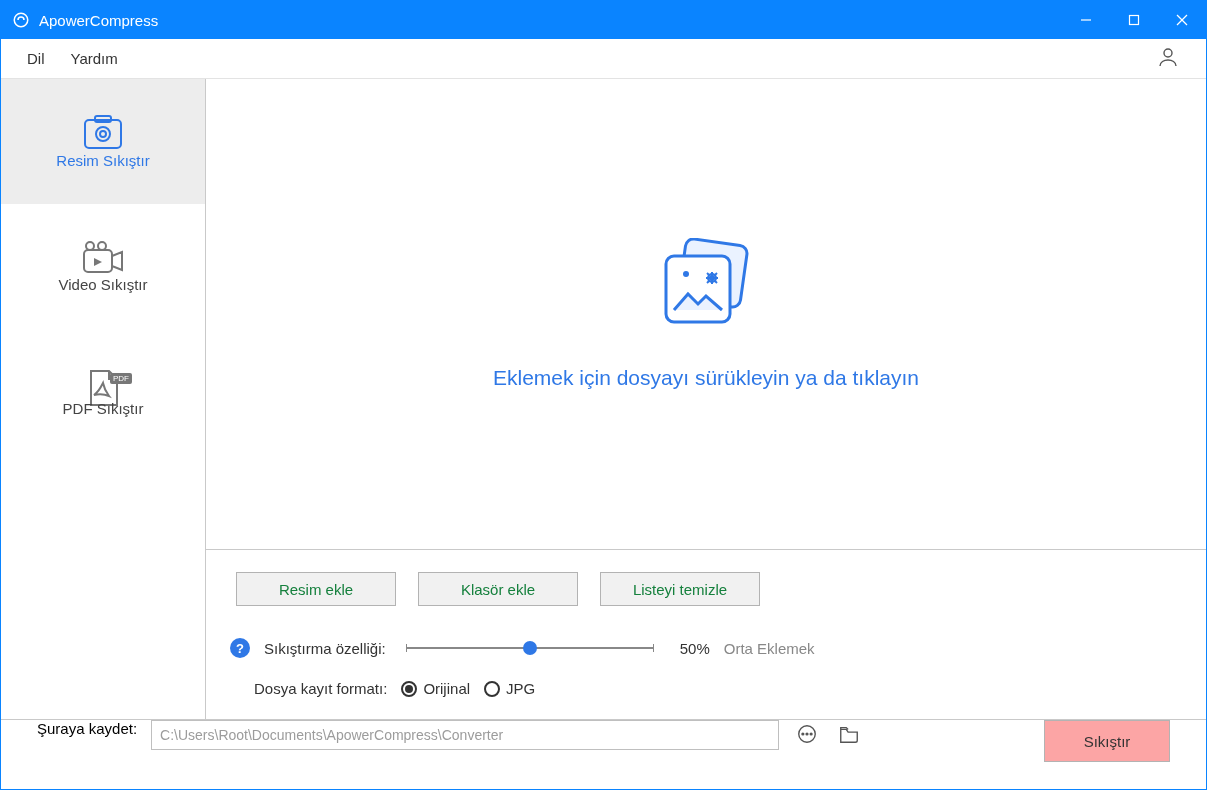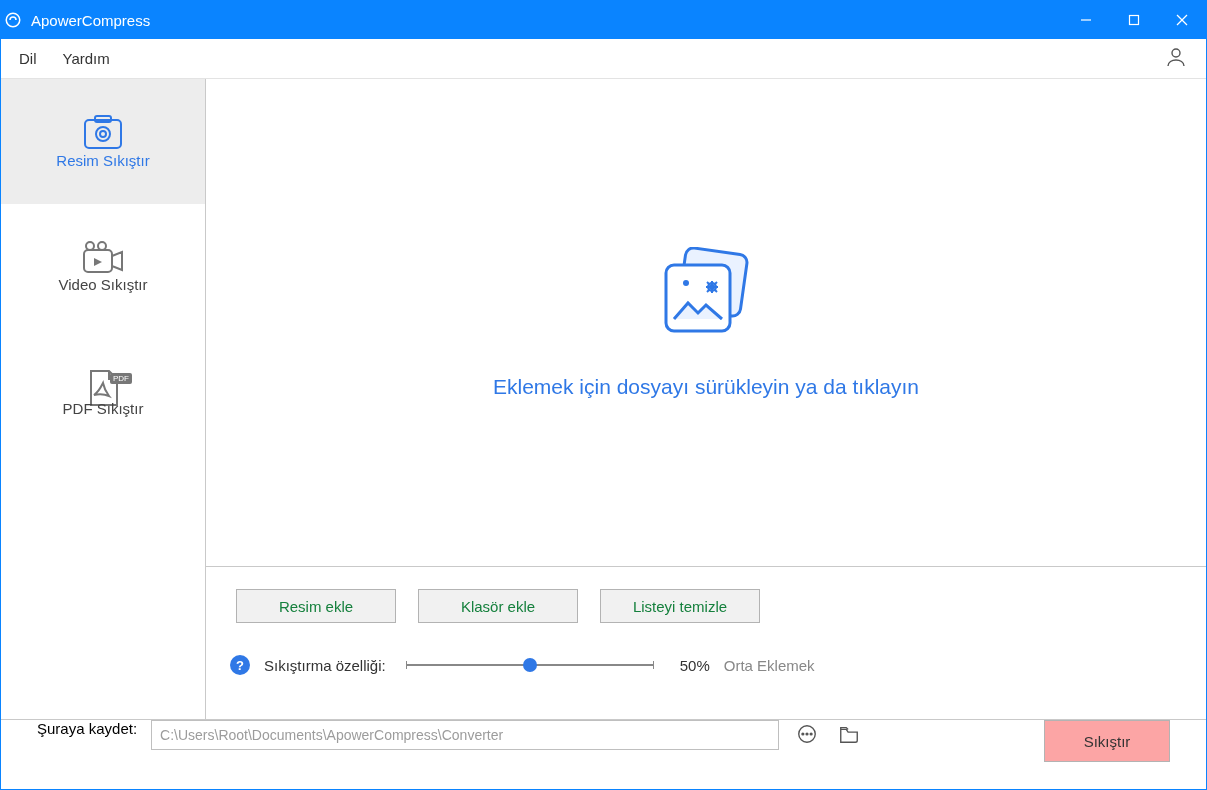--- a/index.html
+++ b/index.html
@@ -1,27 +1,27 @@
 <!DOCTYPE html>
 <html><head>
 <meta charset="utf-8">
 <style>
   * { box-sizing: border-box; margin: 0; padding: 0; font-family: "Segoe UI", Tahoma, sans-serif; }
   body { width: 1207px; height: 790px; background: #fff; border: 1px solid #0a84ff; overflow: hidden; display: flex; flex-direction: column; }
 
   
-  .titlebar { height: 38px; background: #0a84ff; display: flex; align-items: center; padding: 0 0 0 2px; color: #fff; }
+  .titlebar { height: 38px; background: #0a84ff; display: flex; align-items: center; padding: 0 0 0 10px; color: #fff; }
   .titlebar .app-icon { width: 20px; height: 20px; margin-right: 8px; display:flex; align-items:center; justify-content:center;}
   .titlebar .title { font-size: 15px; flex: 0 0 auto; }
   .titlebar .spacer { flex: 1; }
   .titlebar .win-btn { width: 48px; height: 38px; display: flex; align-items: center; justify-content: center; }
   .titlebar .win-btn svg { stroke: #fff; }
 
   
-  .menubar { height: 40px; border-bottom: 1px solid #e3e3e3; display: flex; align-items: center; padding: 0 18px; font-size: 15px; color: #333; }
+  .menubar { height: 40px; border-bottom: 1px solid #e3e3e3; display: flex; align-items: center; padding: 0 26px; font-size: 15px; color: #333; }
   .menubar .menu-item { margin-right: 26px; cursor: pointer; }
   .menubar .account { margin-left: auto; }
   .menubar .account svg { stroke: #555; }
 
   
   .main { flex: 1; display: flex; min-height: 0; }
   .sidebar { width: 204px; background: #fff; border-right: none; }
   .side-item { height: 125px; display: flex; flex-direction: column; align-items: center; justify-content: center; cursor: pointer; font-size: 15px; color: #444; }
   .side-item.active { background: #ededed; color: #2f78e6; }
   .side-item.active svg { stroke: #2f78e6; }
@@ -164,20 +164,31 @@
         <span>Sıkıştırma özelliği:</span>
         <div class="slider-track" style="margin-left:6px;">
           <span class="slider-tick l"></span>
           <span class="slider-tick r"></span>
           <span class="slider-thumb"></span>
         </div>
         <span class="qual-pct">50%</span>
         <span class="qual-lbl">Orta Eklemek</span>
       </div>
 
+      <div class="format-row">
+        <span>Dosya kayıt formatı:</span>
+        <label class="radio sel">
+          <span class="radio-dot"></span>
+          <span>Orijinal</span>
+        </label>
+        <label class="radio">
+          <span class="radio-dot"></span>
+          <span>JPG</span>
+        </label>
+      </div>
     </div>
 
   </div>
 </div>
 
 <div class="bottom">
   <span>Şuraya kaydet:</span>
   <input class="path-input" readonly="" value="C:\Users\Root\Documents\ApowerCompress\Converter" style="">
   <span class="ico-btn">
     <svg width="22" height="22" viewBox="0 0 24 24" stroke-width="1.5">

